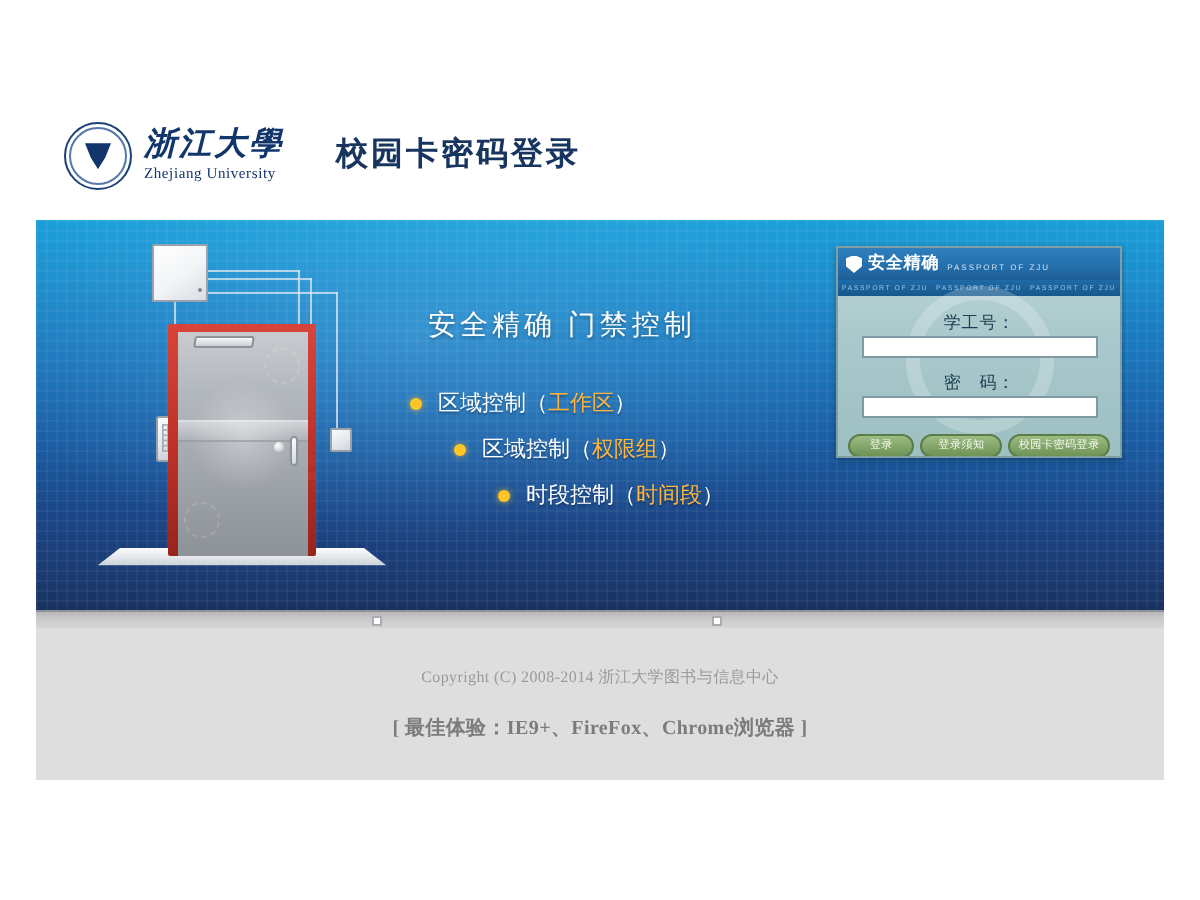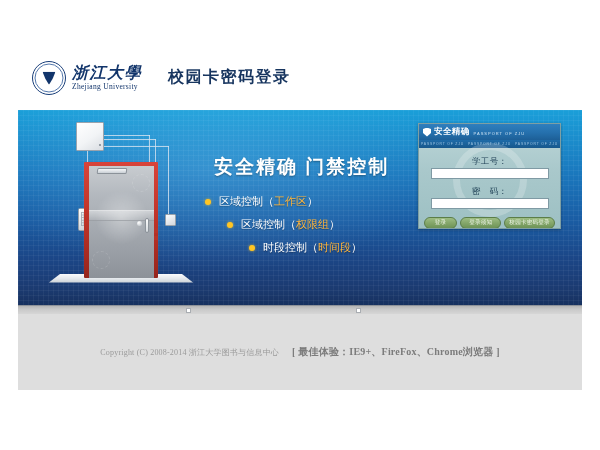--- a/index.html
+++ b/index.html
@@ -297,22 +297,22 @@
     background: linear-gradient(180deg,#fbfcfd 0%,#e4e8ec 60%,#ccd2d8 100%);
     transform: perspective(70px) rotateX(56deg);
     transform-origin: top center;
   }
 
   
   .slogan {
     position: absolute;
     left: 196px;
     top: 44px;
-    font-size: 19px;
-    font-weight: bold;
+    font-size: 14px;
+    font-weight: normal;
     color: #ffffff;
     letter-spacing: 2px;
     text-shadow: 0 1px 2px rgba(0,0,0,0.34);
     white-space: nowrap;
   }
   .feature-list {
     position: absolute;
     left: 187px;
     top: 84px;
     list-style: none;
@@ -480,21 +480,21 @@
     border: 0.5px solid #a9adb2;
   }
   .cd1 { left: 168px; }
   .cd2 { left: 338px; }
 
   
   .site-footer {
     height: 76px;
     background: #dedede;
     display: flex;
-    flex-direction: row;
+    flex-direction: column;
     align-items: center;
     justify-content: center;
     gap: 13px;
   }
   .copyright {
     font-family: "Liberation Serif", "DejaVu Serif", serif;
     font-size: 8px;
     color: #9a9a9a;
     letter-spacing: 0.2px;
   }

